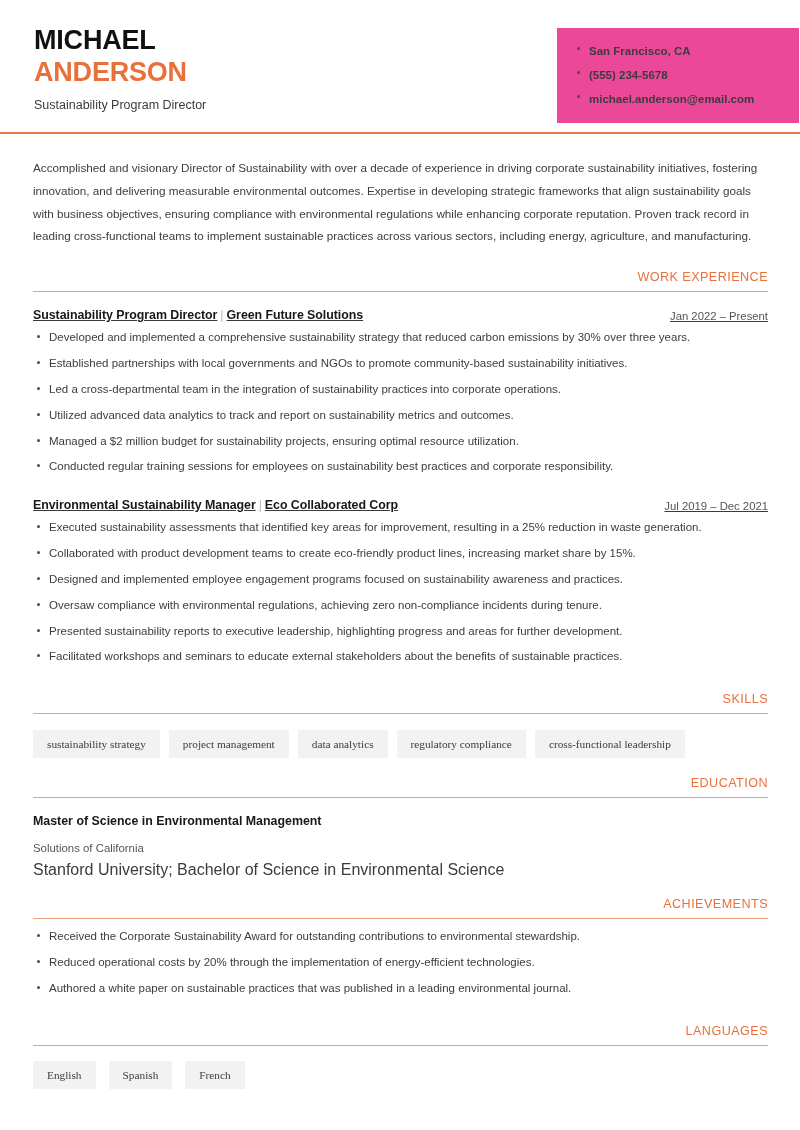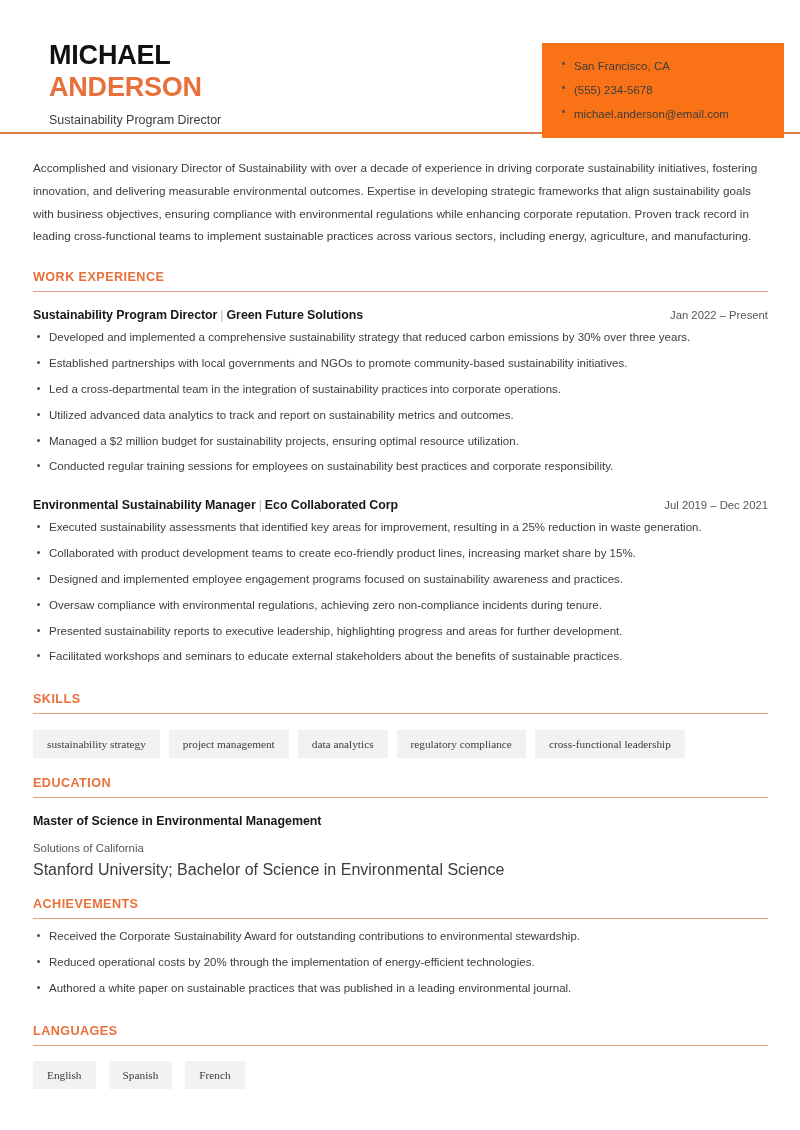--- a/index.html
+++ b/index.html
@@ -21,21 +21,21 @@
     min-height: 1130px;
     background: #ffffff;
     position: relative;
   }
 
   
   .header {
     display: flex;
     align-items: flex-start;
     justify-content: space-between;
-    padding: 16px;
+    padding: 1px;
     position: relative;
     height: 132px;
   }
 
   .header-left {
     padding: 24px 0 0 33px;
   }
 
   .name-line {
     font-size: 27px;
@@ -48,25 +48,26 @@
   .name-last  { color: #E8703A; }
 
   .job-tagline {
     font-size: 12.5px;
     color: #3c3c3c;
     margin-top: 9px;
     font-weight: 400;
   }
 
   .contact-box {
-    background: #f97316;
+    background: #ec4899;
     width: 242px;
     margin-top: 27px;
     padding: 12px 0 12px 20px;
     align-self: flex-start;
+    font-weight: bold;
   }
 
   .contact-item {
     font-size: 11.5px;
     color: #3c3c3c;
     line-height: 1.2;
     padding: 5px 0;
     position: relative;
     padding-left: 12px;
   }
@@ -99,41 +100,43 @@
     padding-top: 23px;
     padding-bottom: 4px;
     text-align: left;
   }
 
   
   .section { padding-top: 18px; }
 
   .section-title {
     font-size: 12.6px;
-    font-weight: 700;
+    font-weight: 400;
     color: #E8703A;
     letter-spacing: 0.45px;
     text-transform: uppercase;
     padding-bottom: 7px;
+    text-align: right;
   }
 
   .section-rule {
     height: 1px;
     background: #E9A07C;
     margin-bottom: 2px;
   }
 
   
   .entry { padding-top: 14px; }
 
   .entry-head {
     display: flex;
-    align-items: center;
+    align-items: flex-end;
     justify-content: space-between;
     gap: 14px;
+    text-decoration: underline;
   }
 
   .entry-title {
     font-size: 12.4px;
     font-weight: 700;
     color: #16181a;
     letter-spacing: -0.05px;
   }
   .entry-sep {
     color: #b9b9b9;

